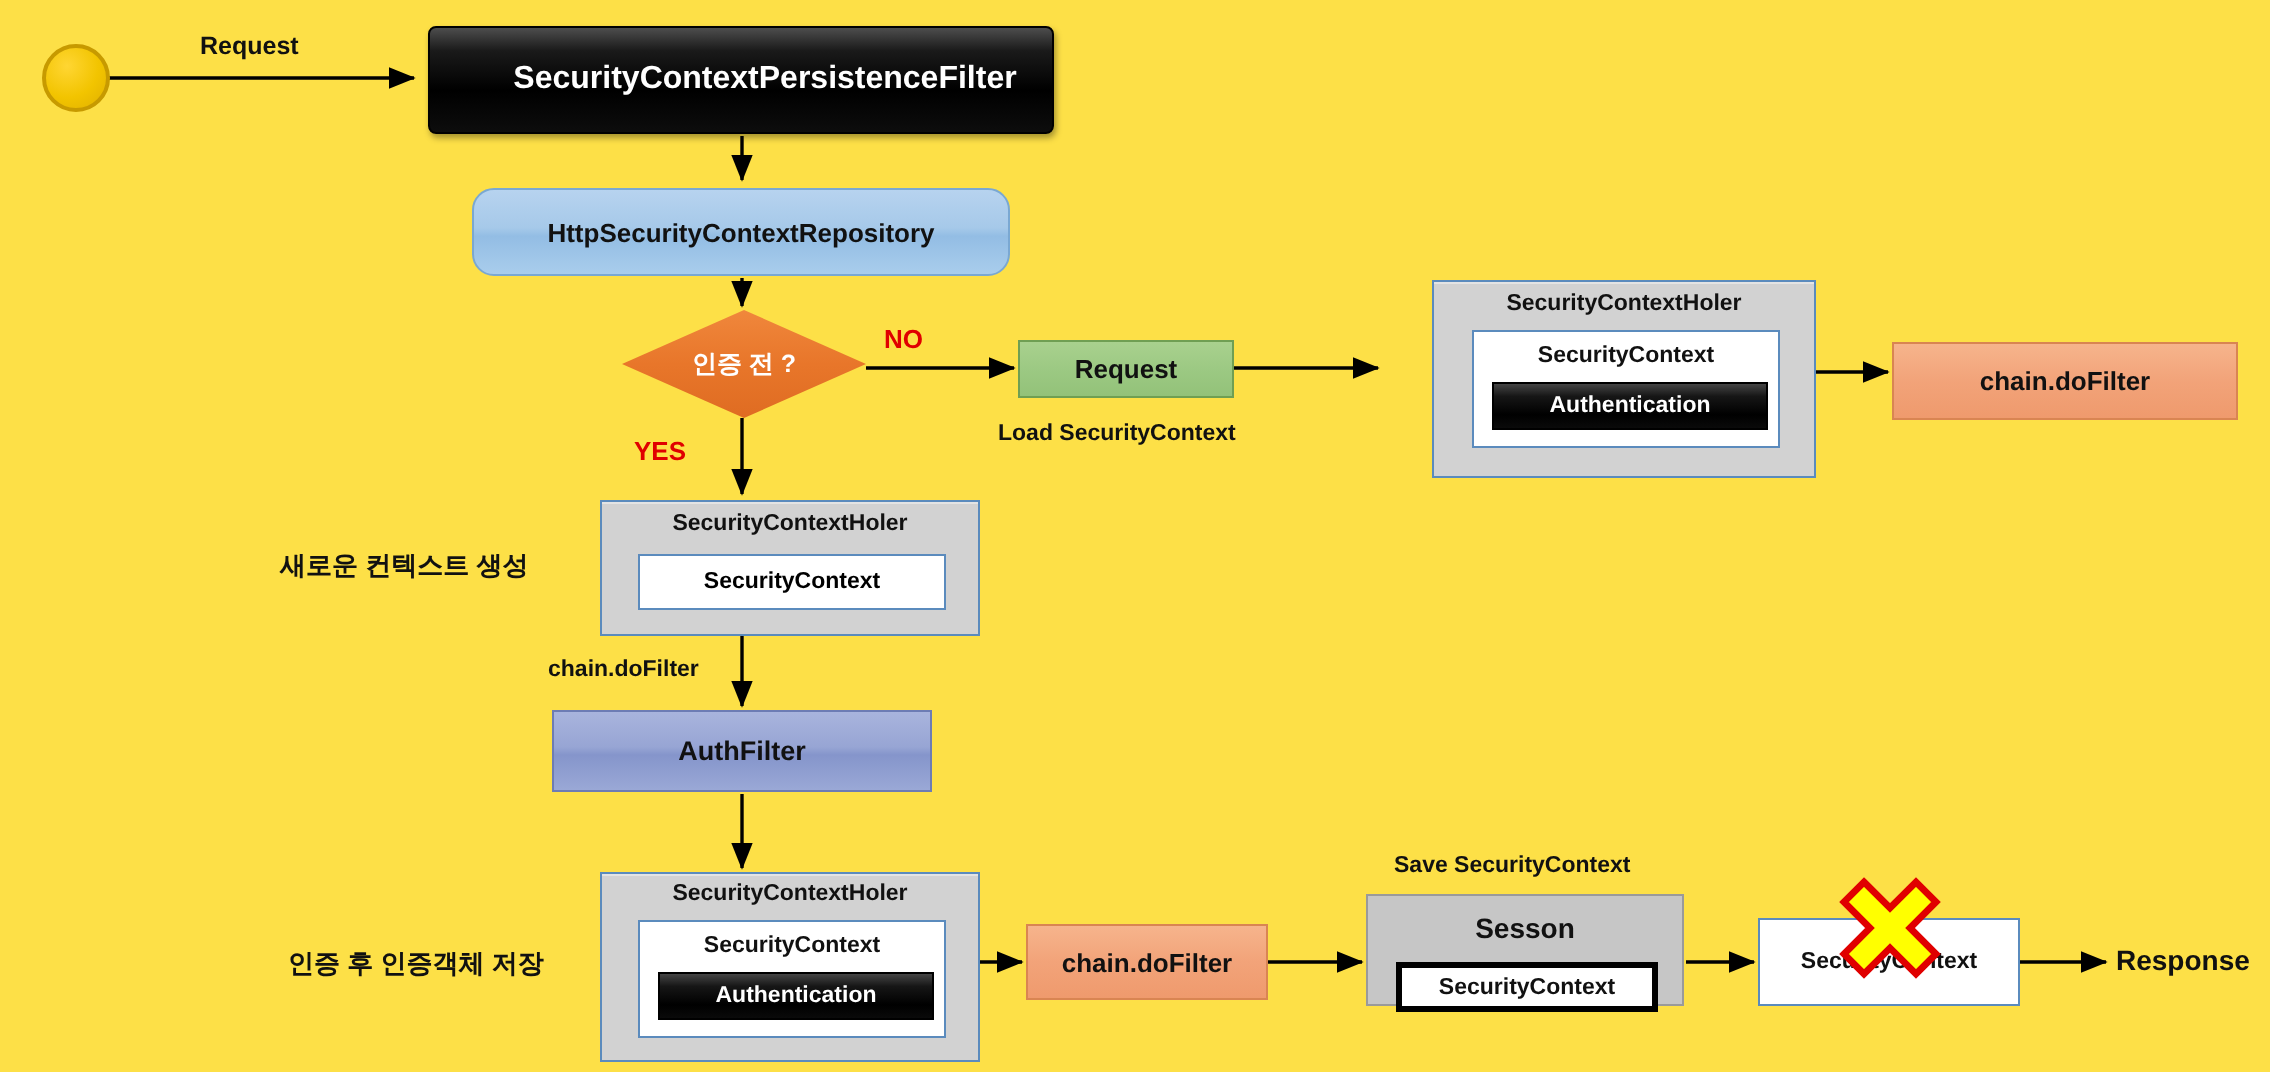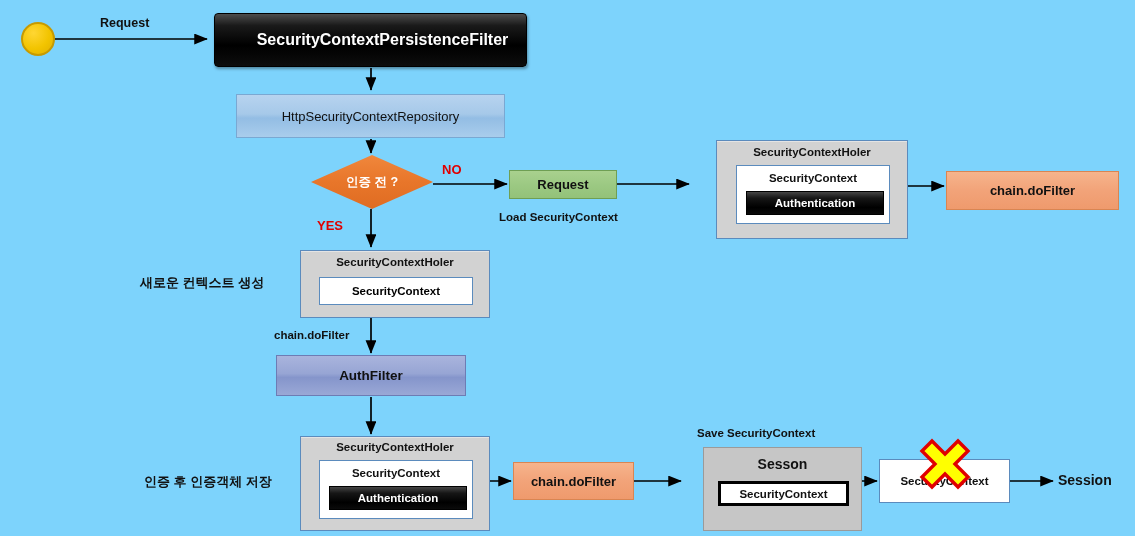--- a/index.html
+++ b/index.html
@@ -12,21 +12,21 @@
     height: 536px;
     position: relative;
     overflow: hidden;
     font-family: "Liberation Sans", sans-serif;
   }
   #canvas {
     position: absolute;
     left: 0; top: 0;
     width: 1135px;
     height: 536px;
-    background: #7dd3fc;
+    background: #fde047;
   }
   .node { position: absolute; box-sizing: border-box; }
 
   
   .start-circle {
     width: 34px; height: 34px;
     border-radius: 50%;
     background: radial-gradient(circle at 35% 30%, #ffd633 0%, #f2c400 55%, #e0b000 100%);
     border: 2px solid #c79a00;
   }
@@ -40,23 +40,23 @@
     display: flex; align-items: center; justify-content: center;
     font-weight: bold;
     box-shadow: 1px 2px 3px rgba(0,0,0,0.35);
     padding-left: 24px;
   }
 
   
   .blue-round {
     background: linear-gradient(to bottom, #b7d3ef 0%, #a6c9e9 45%, #93bde4 55%, #a9cdec 100%);
     border: 1px solid #7aa8d2;
-    border-radius: 0;
-    display: flex; align-items: center; justify-content: center;
-    color: #111; font-weight: normal;
+    border-radius: 11px;
+    display: flex; align-items: center; justify-content: center;
+    color: #111; font-weight: bold;
   }
 
   
   .blue-filter {
     background: linear-gradient(to bottom, #a9b4dd 0%, #97a5d4 45%, #8595cb 55%, #9aa8d6 100%);
     border: 1px solid #6d7cb4;
     display: flex; align-items: center; justify-content: center;
     color: #111; font-weight: bold;
   }
 
@@ -237,26 +237,26 @@
     <div class="inner-context" style="left:18px; top:23px; width:154px; height:59px;">
       <div class="inner-context-label" style="top:6px; font-size:11.5px;">SecurityContext</div>
       <div class="auth-bar" style="left:9px; top:25px; width:136px; height:22px; font-size:11.5px;">Authentication</div>
     </div>
   </div>
 
   <div class="node orange-box" style="left:513px; top:462px; width:121px; height:38px; font-size:13px;">chain.doFilter</div>
 
   <div class="label" style="left:697px; top:427px; font-size:11.5px;">Save SecurityContext</div>
 
-  <div class="node gray-session" style="left:703px; top:447px; width:159px; height:84px;">
+  <div class="node gray-session" style="left:683px; top:447px; width:159px; height:56px;">
     <div class="gray-session-title" style="top:8px; font-size:14px;">Sesson</div>
     <div class="gray-session-inner" style="left:14px; top:33px; width:131px; height:25px; font-size:11.5px;">SecurityContext</div>
   </div>
 
   <div class="node white-box" style="left:879px; top:459px; width:131px; height:44px; font-size:11.5px;">SecurityContext</div>
 
   <svg style="position:absolute; left:918px; top:437px; width:54px; height:54px;" viewBox="0 0 54 54">
     <polygon points="14,4 27,17 40,4 50,14 37,27 50,40 40,50 27,37 14,50 4,40 17,27 4,14" fill="#ffff00" stroke="#e00000" stroke-width="3.4" stroke-linejoin="miter"></polygon>
   </svg>
 
-  <div class="label" style="left:1058px; top:472px; font-size:14px;">Session</div>
+  <div class="label" style="left:1058px; top:472px; font-size:14px;">Response</div>
 
 </div>
 
 </body></html>

